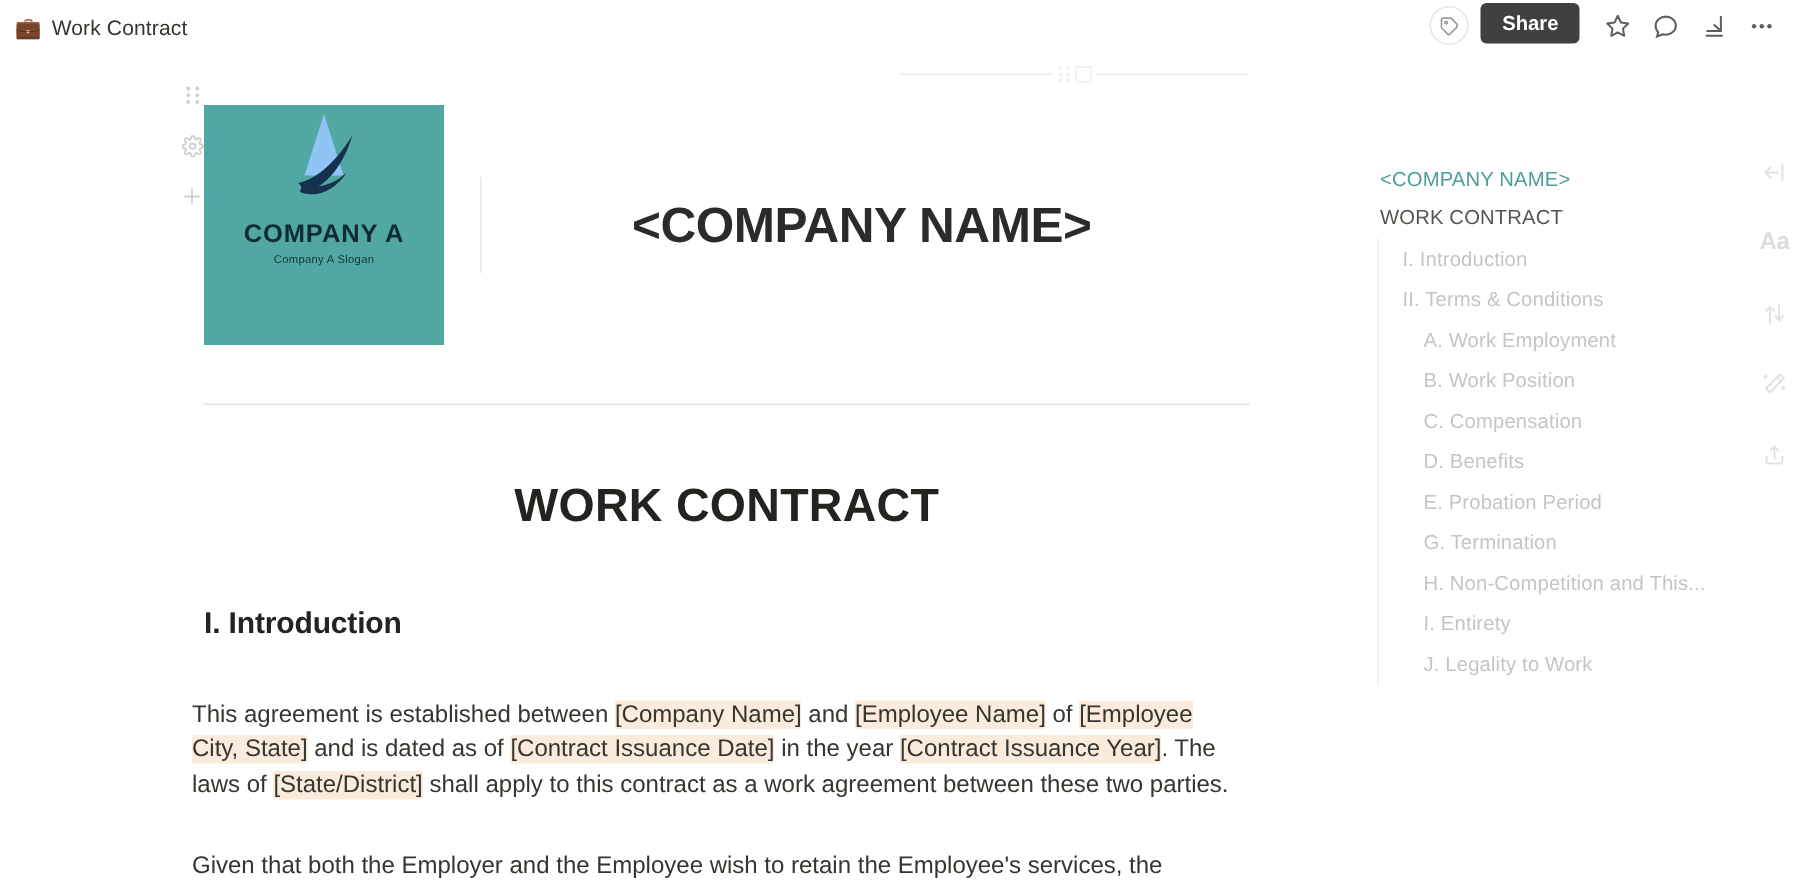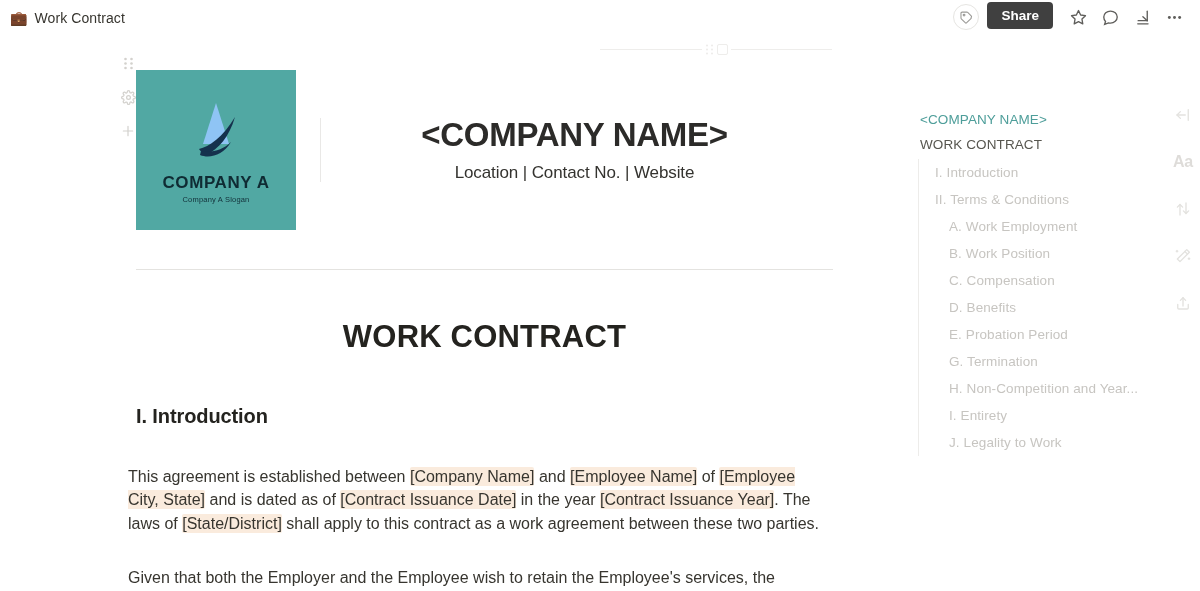--- a/index.html
+++ b/index.html
@@ -57,21 +57,21 @@
   .blockdiv .ln { flex: 1; height: 1px; background: #eeedeb; }
   .blockdiv .sq { width: 11px; height: 11px; border: 1px solid #eeedeb; border-radius: 2px; }
 
   
   .letterhead {
     position: absolute; left: 136px; top: 20px; width: 698px; height: 190px;
     display: flex; align-items: center;
   }
   .logo {
     width: 160px; height: 160px; background: #51a8a3;
-    display: flex; flex-direction: column; align-items: center; justify-content: center;
+    display: flex; flex-direction: column; align-items: center; 
     flex: 0 0 auto;
   }
   .logo-mark { width: 74px; height: 74px; position: relative; margin-bottom: 2px; }
   .logo-name {
     color: #0f2b33; font-size: 17px; font-weight: 700; letter-spacing: .6px;
     font-family: "Liberation Sans", sans-serif;
   }
   .logo-slogan { color: #123039; font-size: 7.5px; letter-spacing: .2px; margin-top: 2px; }
 
   .vrule { width: 1px; height: 64px; background: #e9e8e6; margin-left: 24px; }
@@ -222,21 +222,20 @@
         </svg>
       </div>
       <div class="logo-name">COMPANY A</div>
       <div class="logo-slogan">Company A Slogan</div>
     </div>
 
     <div class="vrule"></div>
 
     <div class="head-text">
       <div class="company-name">&lt;COMPANY NAME&gt;</div>
-      <div class="company-sub">Location | Contact No. | Website</div>
     </div>
   </div>
 
   <div class="hr"></div>
 
   <div class="doc-title">WORK CONTRACT</div>
   <div class="h2">I. Introduction</div>
 
   <div class="para p1" id="para1"><span>This agreement is established between </span><span class="hl">[Company Name]</span><span> and </span><span class="hl">[Employee Name]</span><span> of </span><span class="hl">[Employee City, State]</span><span> and is dated as of </span><span class="hl">[Contract Issuance Date]</span><span> in the year </span><span class="hl">[Contract Issuance Year]</span><span>. The laws of </span><span class="hl">[State/District]</span><span> shall apply to this contract as a work agreement between these two parties.</span></div>
   <div class="para p2">Given that both the Employer and the Employee wish to retain the Employee's services, the following terms and conditions are provided.</div>
@@ -246,21 +245,21 @@
       <div class="toc-l0b">WORK CONTRACT</div>
       <div class="toc-nest">
         <div class="toc-l1">I. Introduction</div>
         <div class="toc-l1">II. Terms &amp; Conditions</div>
         <div class="toc-l2">A. Work Employment</div>
         <div class="toc-l2">B. Work Position</div>
         <div class="toc-l2">C. Compensation</div>
         <div class="toc-l2">D. Benefits</div>
         <div class="toc-l2">E. Probation Period</div>
         <div class="toc-l2">G. Termination</div>
-        <div class="toc-l2">H. Non-Competition and Year...</div>
+        <div class="toc-l2">H. Non-Competition and This...</div>
         <div class="toc-l2">I. Entirety</div>
         <div class="toc-l2">J. Legality to Work</div>
       </div>
     </div>
 
   <div class="rail">
     <div class="rail-ic">
       <svg width="18" height="18" viewBox="0 0 24 24" fill="none" stroke="currentColor" stroke-width="1.8" stroke-linecap="round" stroke-linejoin="round">
         <path d="M19 5v14"></path>
           <path d="M15 12H4"></path>

